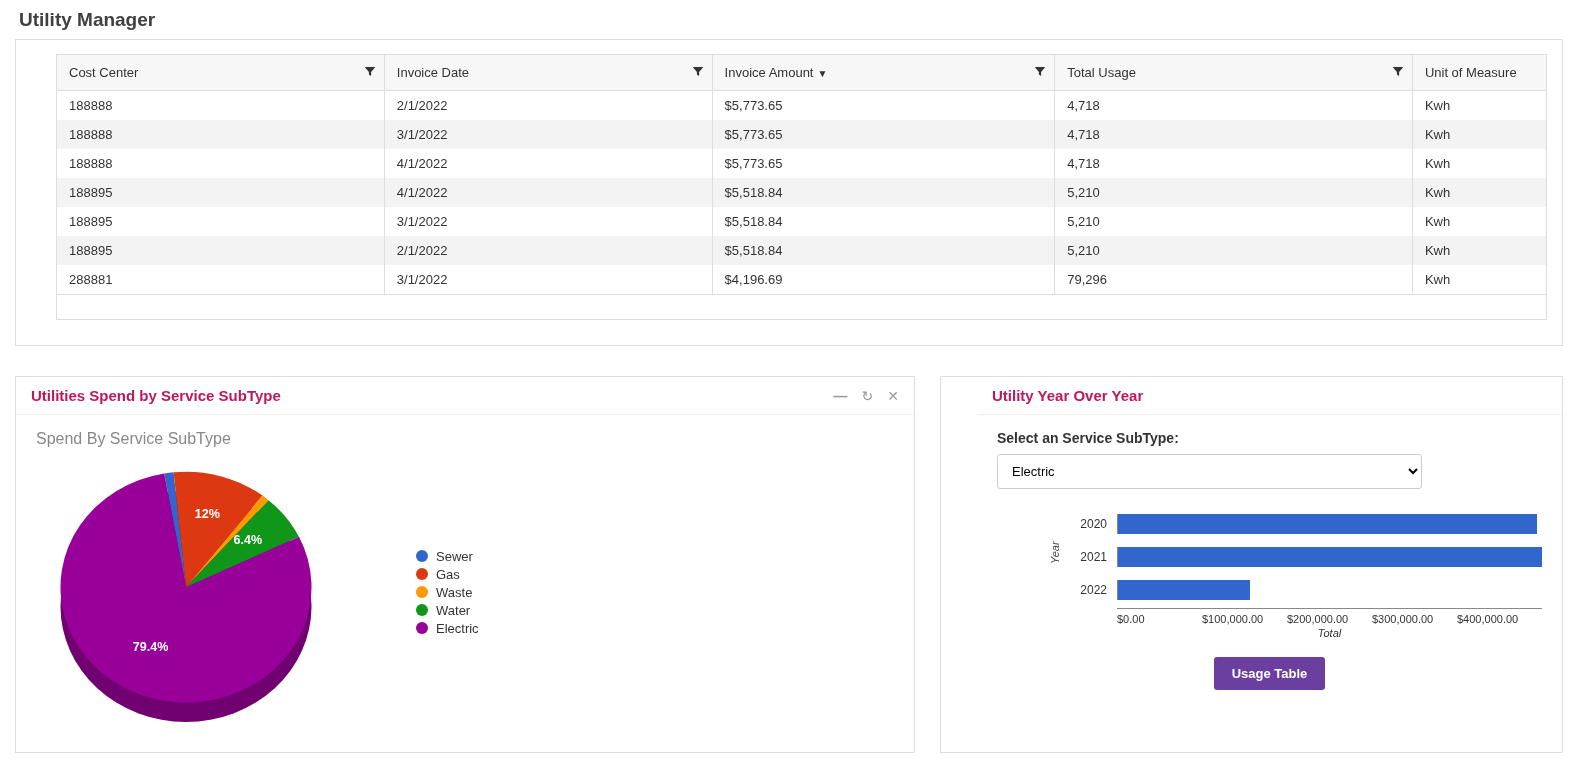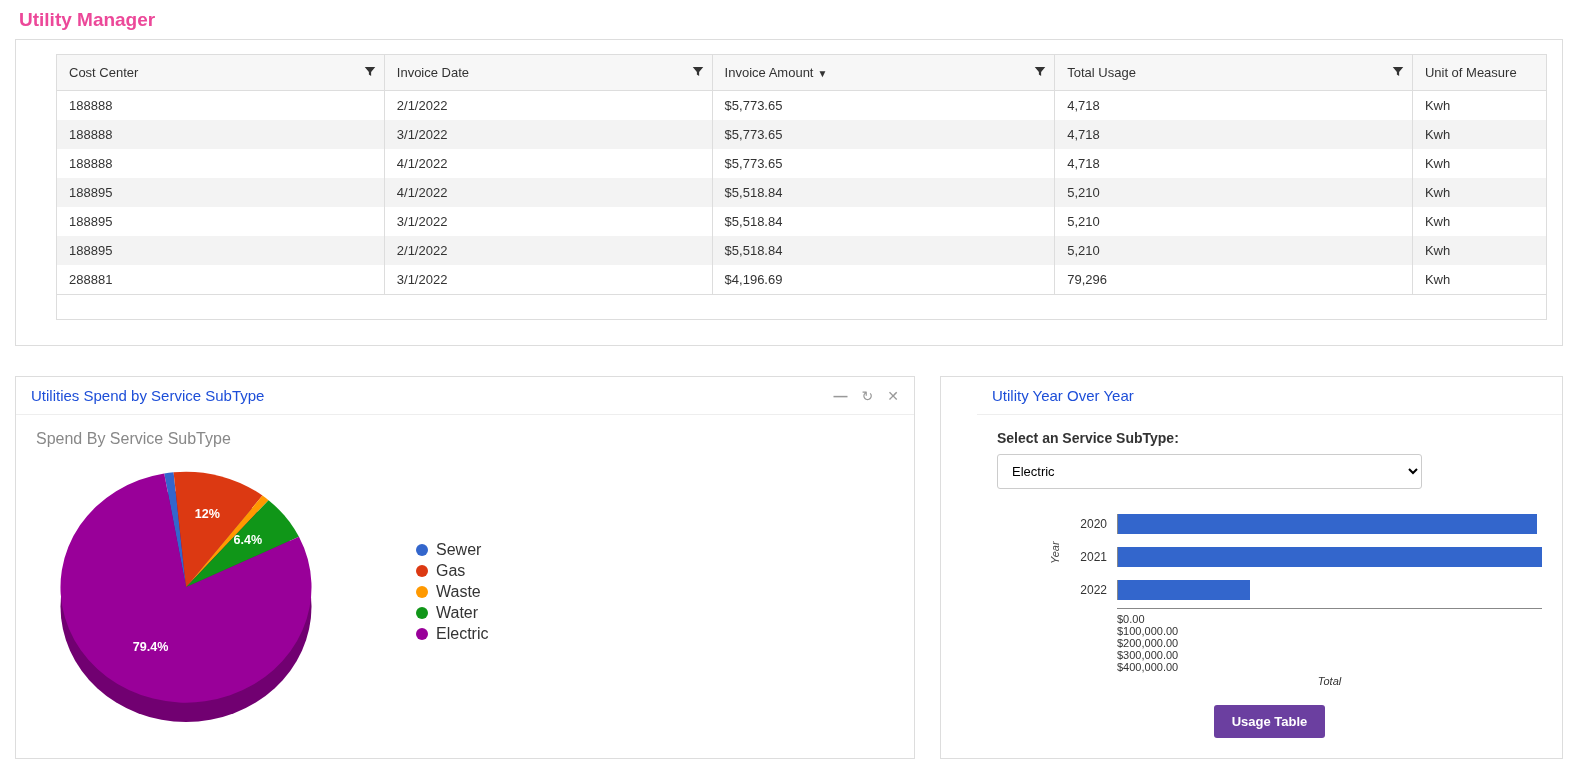--- a/index.html
+++ b/index.html
@@ -1,58 +1,58 @@
 <!DOCTYPE html>
 <html><head>
 <meta charset="utf-8">
 <style>
 * { box-sizing: border-box; margin: 0; padding: 0; }
 body { font-family: "Segoe UI", Arial, sans-serif; font-size: 13px; color: #333; background: #fff; }
 .page { width: 1578px; padding: 5px 15px 15px 15px; }
-.page-title { font-size: 19px; font-weight: 600; color: #ec4899; margin: 4px 0 8px 4px; }
+.page-title { font-size: 19px; font-weight: 600; color: #404040; margin: 4px 0 8px 4px; }
 
 .top-card { border: 1px solid #ddd; padding: 14px 15px 25px 40px; margin-bottom: 30px; }
 
 table.grid { width: 100%; border-collapse: collapse; table-layout: fixed; }
 table.grid th { background: #f7f7f7; border: 1px solid #ddd; padding: 10px 12px; text-align: left; font-weight: 400; color: #333; font-size: 13px; position: relative; }
 table.grid th .filter-icon { position: absolute; right: 8px; top: 50%; transform: translateY(-50%); color: #555; }
 table.grid th .sort-icon { margin-left: 4px; font-size: 10px; }
 table.grid td { border-left: 1px solid #ddd; border-right: 1px solid #ddd; padding: 7px 12px; font-size: 13px; }
 table.grid tr:nth-child(even) td { background: #f3f3f3; }
 .grid-scroll { max-height: 215px; overflow: hidden; border-bottom: 1px solid #ddd; }
 .grid-footer { height: 25px; border: 1px solid #ddd; border-top: none; background: #fff; }
 
 .cards-row { display: flex; gap: 25px; }
 .card { border: 1px solid #ddd; background: #fff; }
 .card-left { flex: 0 0 900px; }
 .card-right { flex: 1; padding-left: 36px; }
 .card-head { display: flex; align-items: center; padding: 10px 15px; border-bottom: 1px solid #eee; }
-.card-title { font-size: 15px; font-weight: 400; color: #1d4ed8; flex: 1; }
+.card-title { font-size: 15px; font-weight: 700; color: #be185d; flex: 1; }
 .card-actions { display: flex; gap: 14px; color: #999; font-size: 14px; }
 .card-body { padding: 15px 20px 20px 20px; }
 
 .sub-title { color: #888; font-size: 16px; margin-bottom: 4px; }
 
 .pie-wrap { display: flex; align-items: center; gap: 80px; text-align: center; }
 .pie-svg { width: 300px; height: 280px; }
-.legend { font-size: 16px; }
+.legend { font-size: 13px; }
 .legend-item { display: flex; align-items: center; gap: 8px; margin: 3px 0; }
 .legend-dot { width: 12px; height: 12px; border-radius: 50%; display: inline-block; }
 
 .select-label { font-size: 14px; font-weight: 600; margin-bottom: 8px; }
 select.subtype { width: 425px; padding: 8px 10px; border: 1px solid #ccc; border-radius: 3px; font-size: 13px; background: #fff; }
 
 .yoy-chart { margin-top: 20px; position: relative; padding-left: 70px; }
 .yoy-title { text-align: center; font-size: 14px; font-weight: 600; margin-bottom: 8px; padding-left: 120px; }
 .yoy-ylabel { position: absolute; left: 52px; top: 55px; transform: rotate(-90deg); transform-origin: left top; font-size: 11px; font-style: italic; color: #444; }
 .yoy-row { display: flex; align-items: center; height: 30px; margin: 3px 0; }
 .yoy-cat { width: 50px; text-align: right; padding-right: 10px; font-size: 12px; }
 .yoy-track { flex: 1; position: relative; border-left: 1px solid #888; }
 .yoy-bar { height: 20px; background: #3366cc; }
-.yoy-xaxis { display: flex; margin-left: 50px; border-top: 1px solid #888; padding-top: 4px; font-size: 11px; flex-direction: column; }
+.yoy-xaxis { display: flex; margin-left: 50px; border-top: 1px solid #888; padding-top: 4px; font-size: 11px; }
 .yoy-xtick { flex: 1; text-align: left; white-space: nowrap; }
 .yoy-xlabel { text-align: center; font-size: 11px; font-style: italic; margin-top: 2px; padding-left: 50px; }
 
 .show-table-btn { background: #6b3fa0; color: #fff; border: none; padding: 9px 18px; font-size: 13px; font-weight: 600; border-radius: 3px; cursor: pointer; display: block; margin: 18px auto 0 auto; }
 
 svg text { font-family: "Segoe UI", Arial, sans-serif; }
 </style>
 </head>
 <body>
 

